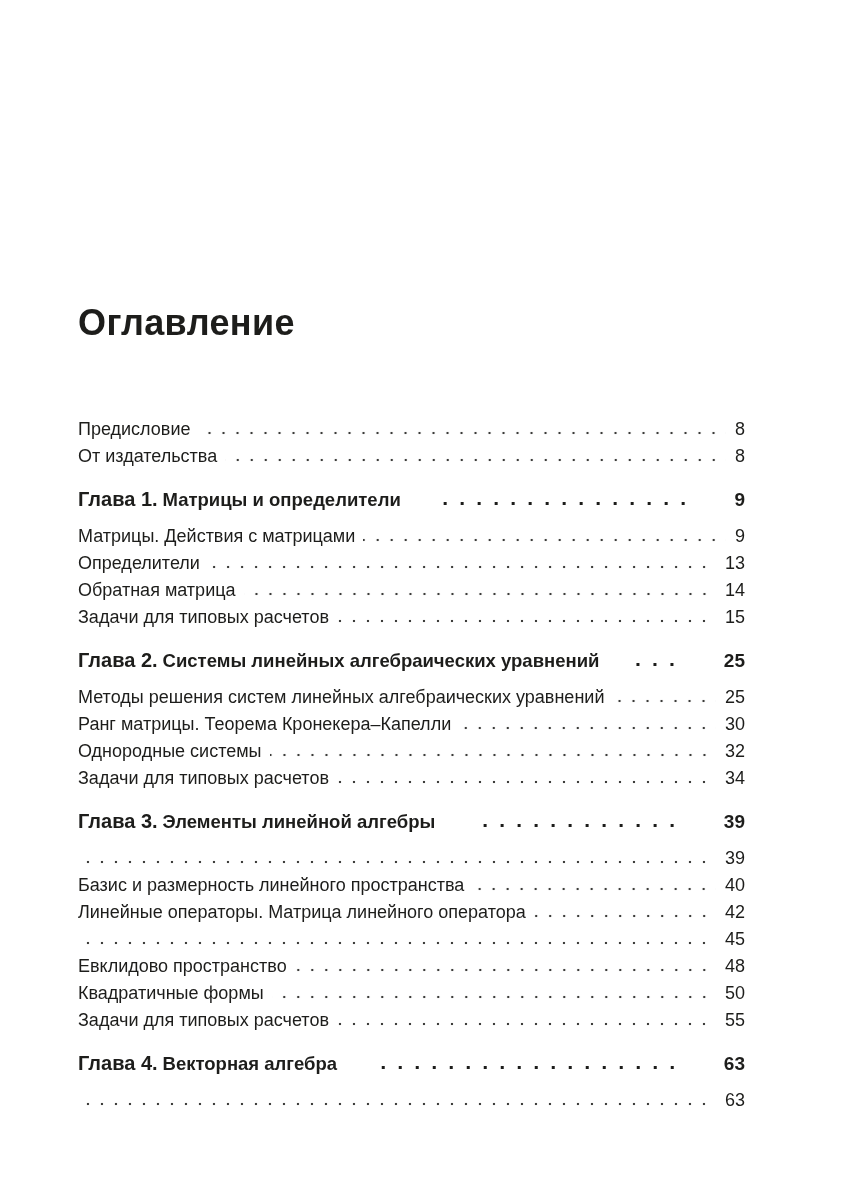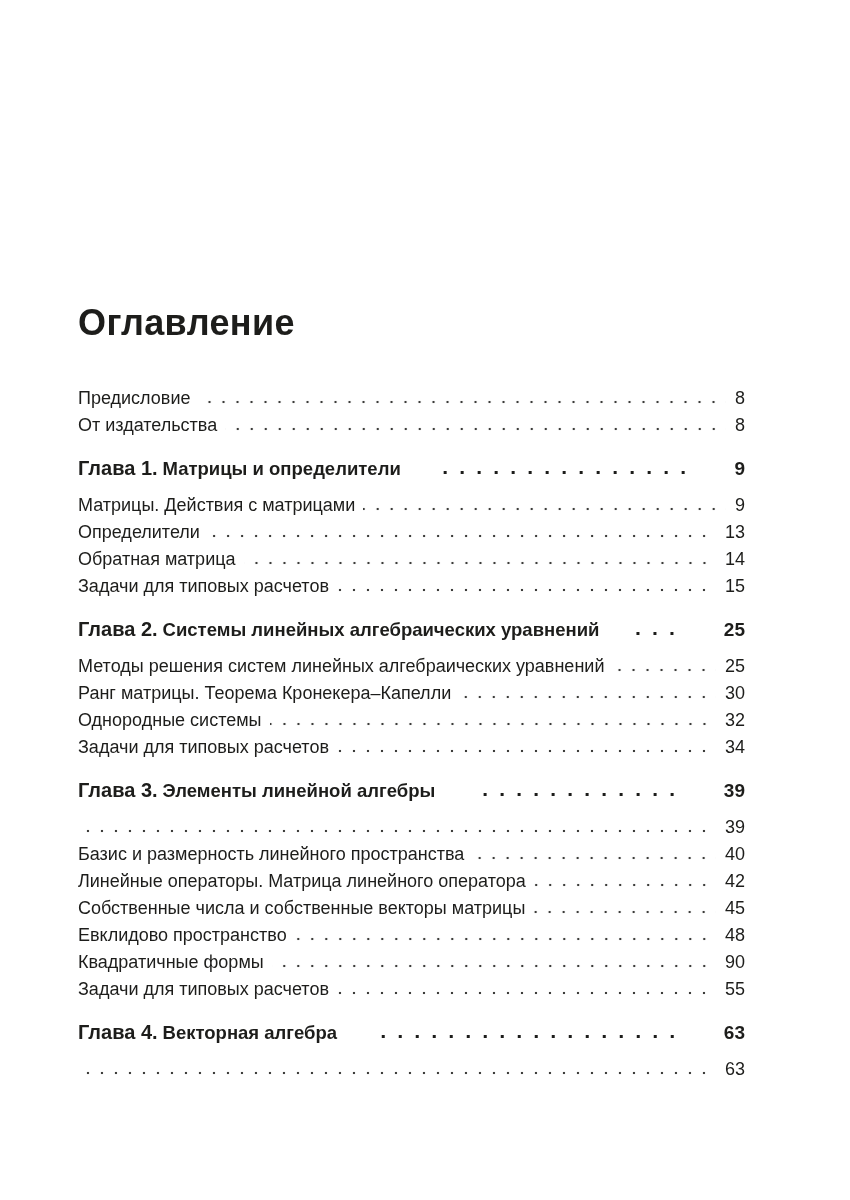--- a/index.html
+++ b/index.html
@@ -23,21 +23,21 @@
     height: 1067px;
     padding: 303px 105px 8px 78px;
   }
   .title {
     font-size: 36px;
     line-height: 40px;
     font-weight: 700;
     letter-spacing: 0.4px;
   }
   .list {
-    margin-top: 42px;
+    margin-top: 73px;
   }
   .row {
     display: flex;
     align-items: baseline;
     font-size: 18px;
     line-height: 27px;
   }
   .label { white-space: nowrap; }
   .leader {
     flex: 1 1 auto;
@@ -150,33 +150,32 @@
         <span class="label">Базис и размерность линейного пространства</span>
         <span class="leader"></span>
         <span class="pagenum">40</span>
       </div>
       <div class="row">
         <span class="label">Линейные операторы. Матрица линейного оператора</span>
         <span class="leader"></span>
         <span class="pagenum">42</span>
       </div>
       <div class="row">
-        <span class="label">Собственные числа и собственные векторы матрицы</span>
         <span class="leader"></span>
         <span class="pagenum">45</span>
       </div>
       <div class="row">
         <span class="label">Евклидово пространство</span>
         <span class="leader"></span>
         <span class="pagenum">48</span>
       </div>
       <div class="row">
         <span class="label">Квадратичные формы</span>
         <span class="leader"></span>
-        <span class="pagenum">90</span>
+        <span class="pagenum">50</span>
       </div>
       <div class="row">
         <span class="label">Задачи для типовых расчетов</span>
         <span class="leader"></span>
         <span class="pagenum">55</span>
       </div>
       <div class="row chapter">
         <span class="label"><span class="num">Глава 4.</span> <span class="subtitle">Векторная алгебра</span></span>
         <span class="leader"></span>
         <span class="pagenum">63</span>

